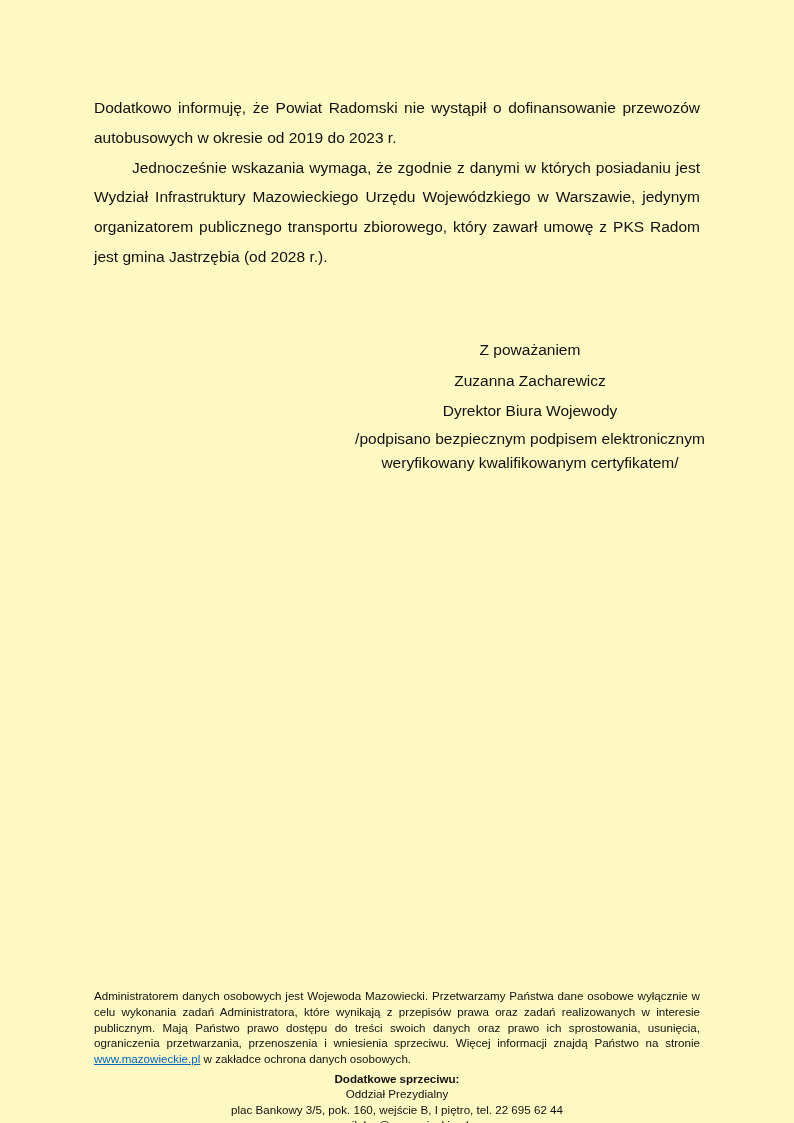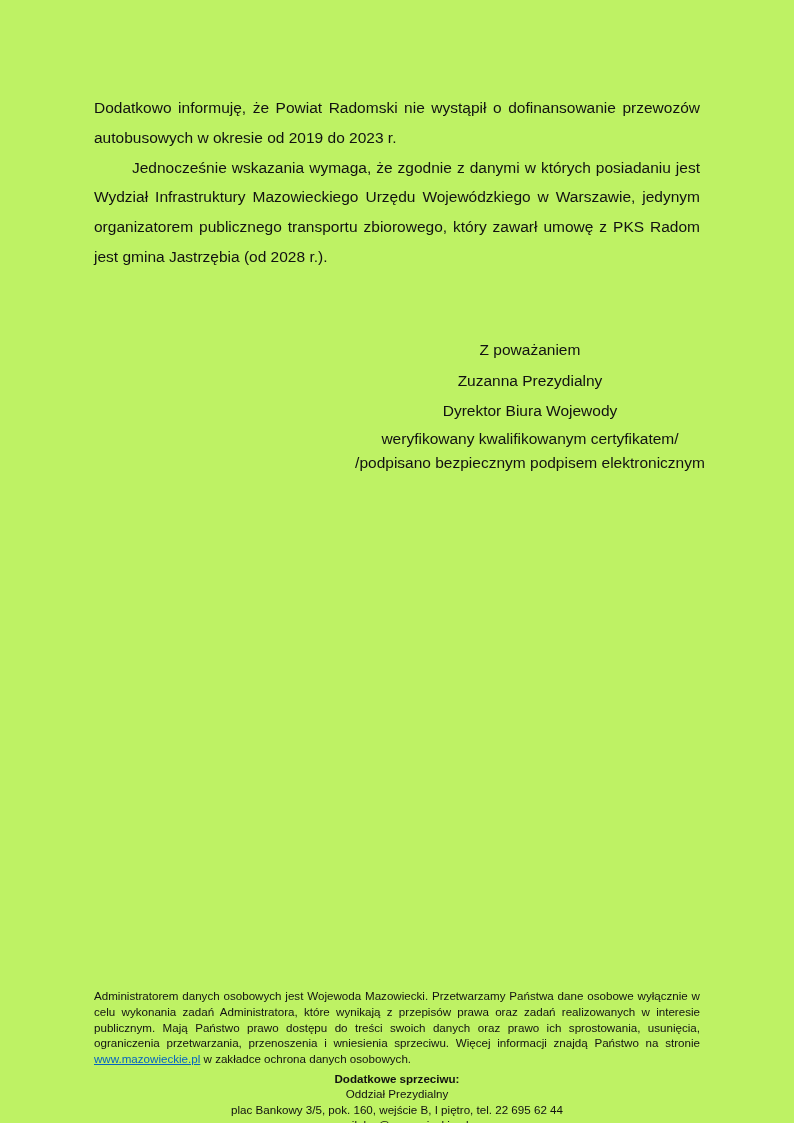--- a/index.html
+++ b/index.html
@@ -5,21 +5,21 @@
   html, body {
     margin: 0;
     padding: 0;
     background: #ffffff;
   }
   .page {
     position: relative;
     width: 794px;
     height: 1123px;
     margin: 0 auto;
-    background: #bef264;
+    background: #fef9c3;
     overflow: hidden;
     font-family: "Liberation Sans", "DejaVu Sans", sans-serif;
     color: #111111;
   }
   .body-text {
     position: absolute;
     left: 94px;
     top: 93px;
     width: 606px;
   }
@@ -83,24 +83,24 @@
 
 <div class="page">
 
   <div class="body-text">
     <p>Dodatkowo informuję, że Powiat Radomski nie wystąpił o dofinansowanie przewozów autobusowych w okresie od 2019 do 2023 r.</p>
     <p class="indented">Jednocześnie wskazania wymaga, że zgodnie z danymi w których posiadaniu jest Wydział Infrastruktury Mazowieckiego Urzędu Wojewódzkiego w Warszawie, jedynym organizatorem publicznego transportu zbiorowego, który zawarł umowę z PKS Radom jest gmina Jastrzębia (od 2028 r.).</p>
   </div>
 
   <div class="signature">
     <p class="sig-line">Z poważaniem</p>
-    <p class="sig-line">Zuzanna Prezydialny</p>
+    <p class="sig-line">Zuzanna Zacharewicz</p>
     <p class="sig-line">Dyrektor Biura Wojewody</p>
+    <p class="esign">/podpisano bezpiecznym podpisem elektronicznym</p>
     <p class="esign">weryfikowany kwalifikowanym certyfikatem/</p>
-    <p class="esign">/podpisano bezpiecznym podpisem elektronicznym</p>
   </div>
 
   <div class="footer">
     <p class="privacy"><span>Administratorem danych osobowych jest Wojewoda Mazowiecki. Przetwarzamy Państwa dane osobowe wyłącznie w celu wykonania zadań Administratora, które wynikają z przepisów prawa oraz zadań realizowanych w interesie publicznym. Mają Państwo prawo dostępu do treści swoich danych oraz prawo ich sprostowania, usunięcia, ograniczenia przetwarzania, przenoszenia i wniesienia sprzeciwu. Więcej informacji znajdą Państwo na stronie </span><a href="#" style="color:#0563C1">www.mazowieckie.pl</a><span> w zakładce ochrona danych osobowych.</span></p>
 
     <div class="contact">
       <div class="heading">Dodatkowe sprzeciwu:</div>
       <div>Oddział Prezydialny</div>
       <div>plac Bankowy 3/5, pok. 160, wejście B, I piętro, tel. 22 695 62 44</div>
       <div>e-mail: bw@mazowieckie.pl</div>

